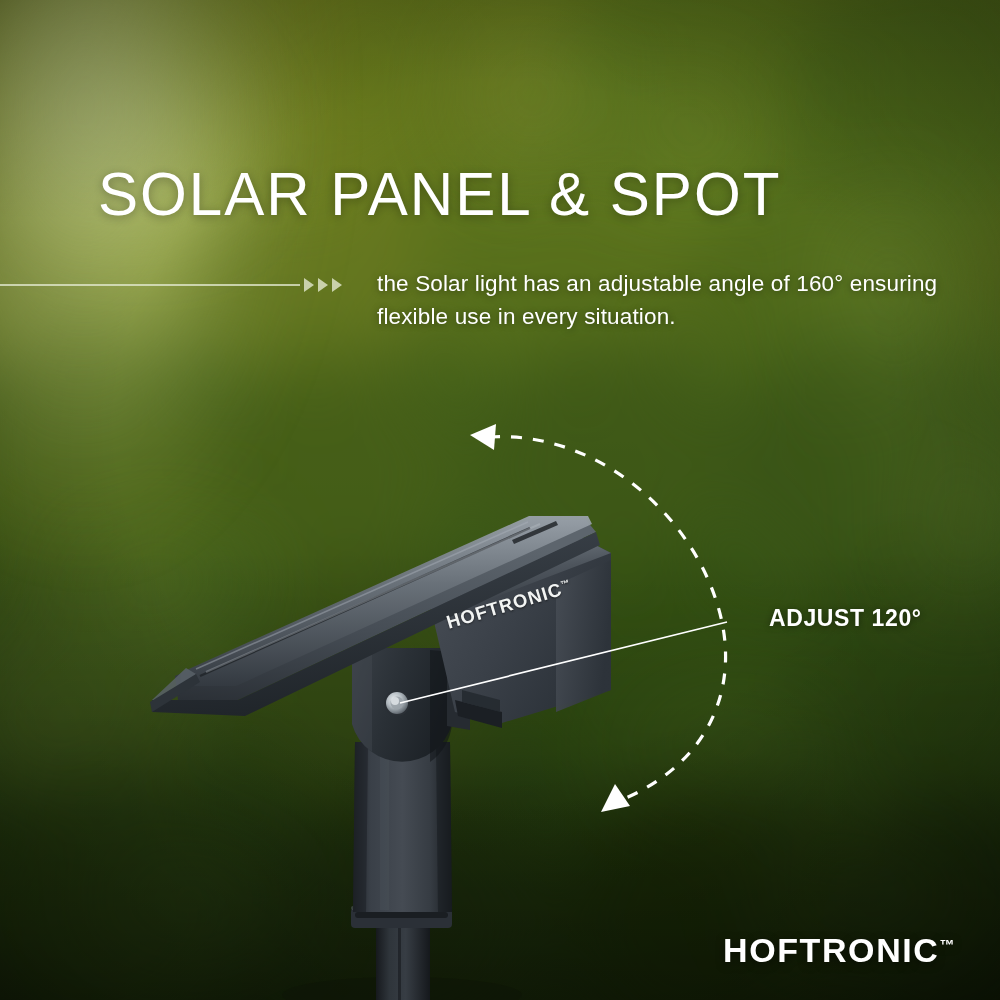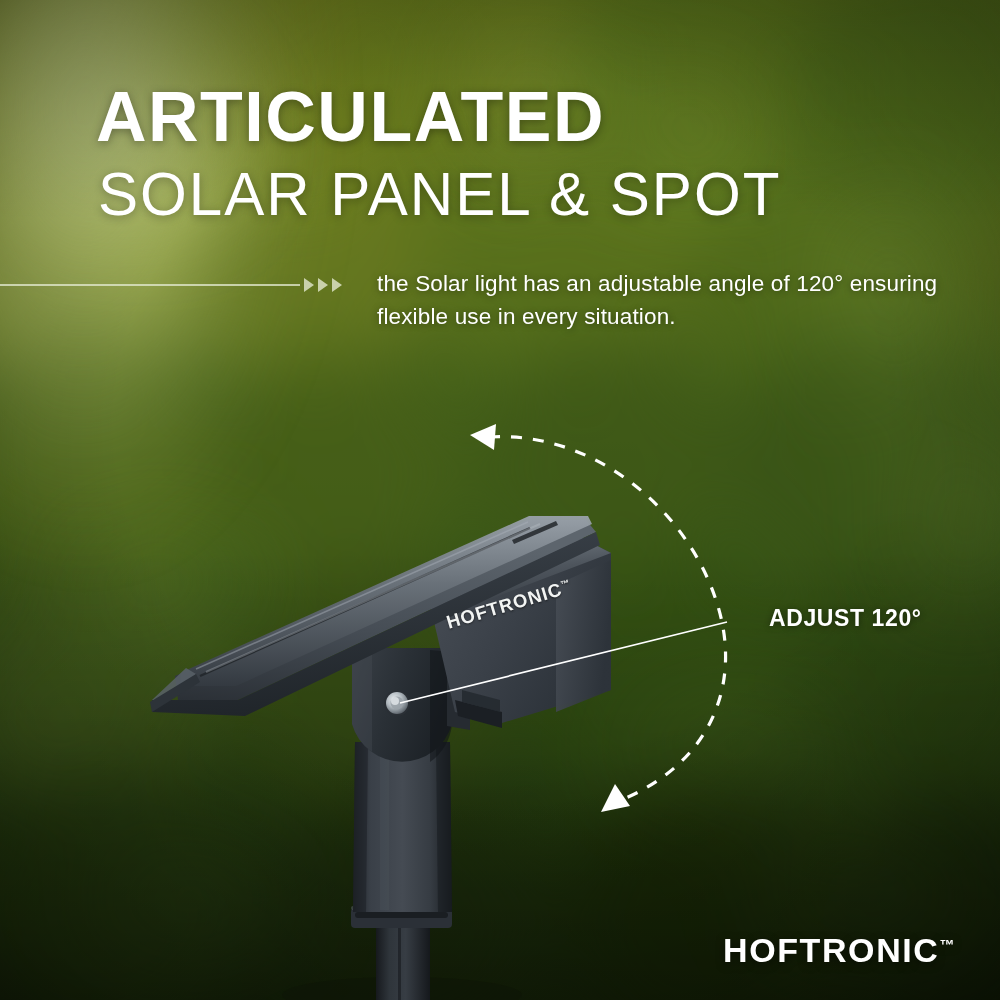--- a/index.html
+++ b/index.html
@@ -353,29 +353,28 @@
 
     <path d="M489,437 C600,430 700,520 722,622 C738,700 700,770 616,802" fill="none" stroke="#ffffff" stroke-width="3.2" stroke-dasharray="11 11" stroke-linecap="butt"></path>
 
     <polygon points="470,435 496,424 494,450" fill="#ffffff"></polygon>
 
     <polygon points="601,812 615,784 630,806" fill="#ffffff"></polygon>
 
     <line x1="400" y1="703" x2="727" y2="622" stroke="#ffffff" stroke-width="1.7"></line>
   </svg>
 
-  <div id="headline">ARTICULATED</div>
   <div id="subheadline">SOLAR PANEL &amp; SPOT</div>
 
   <div id="rule-wrap">
     <div id="rule-line"></div>
     <div class="tri"></div>
     <div class="tri"></div>
     <div class="tri"></div>
   </div>
 
-  <div id="body-copy">the Solar light has an adjustable angle of 120° ensuring flexible use in every situation.</div>
+  <div id="body-copy">the Solar light has an adjustable angle of 160° ensuring flexible use in every situation.</div>
 
   <div id="adjust-label">ADJUST 120°</div>
 
   <div id="brand"><span>HOFTRONIC</span><span class="tm">™</span></div>
 
 </div>
 
 </body></html>

